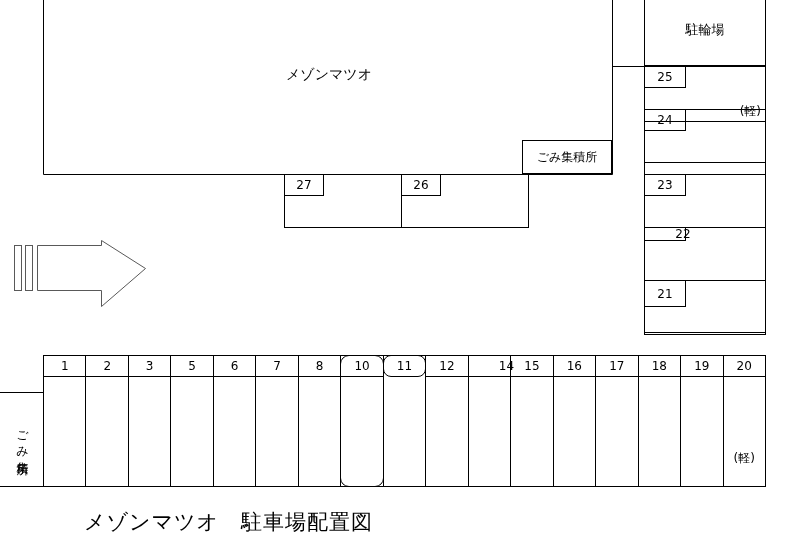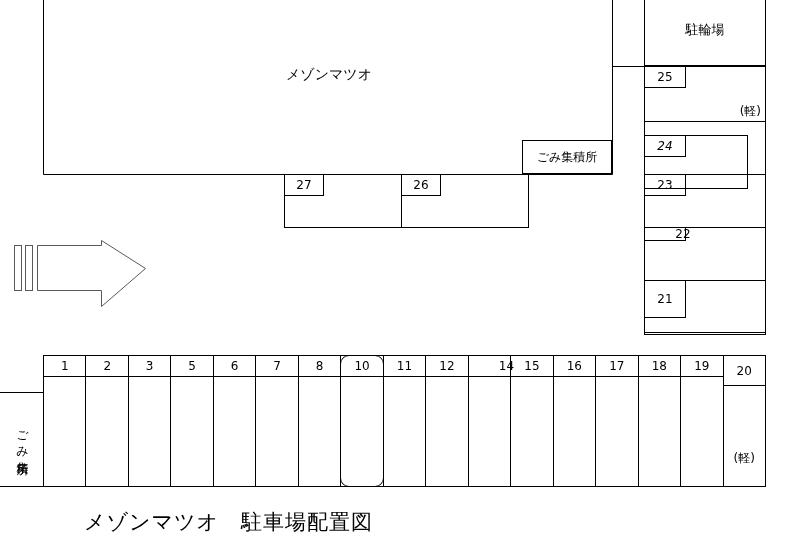--- a/index.html
+++ b/index.html
@@ -108,40 +108,40 @@
 
   <div class="box" style="left:644px; top:66px; width:122px; height:267px;">
 
     <div class="box" style="left:-1px; top:-1px; width:122px; height:56px;">
       <div class="box ctr" style="left:-1px; top:-1px; width:42px; height:22px;">
         <span class="stallnum">25</span>
       </div>
       <span class="kei" style="position:absolute; right:4px; bottom:4px;">(軽)</span>
     </div>
 
-    <div class="box" style="left:-1px; top:68px; width:104px; height:54px;font-style:italic;">
+    <div class="box" style="left:-1px; top:42px; width:122px; height:54px;">
       <div class="box ctr" style="left:-1px; top:-1px; width:42px; height:22px;">
         <span class="stallnum">24</span>
       </div>
     </div>
 
     <div class="box" style="left:-1px; top:107px; width:122px; height:54px;">
       <div class="box ctr" style="left:-1px; top:-1px; width:42px; height:22px;">
         <span class="stallnum">23</span>
       </div>
     </div>
 
     <div class="box" style="left:-1px; top:160px; width:122px; height:54px;">
       <div class="box ctr" style="left:-1px; top:-1px; width:42px; height:14px;padding-left:36px;">
         <span class="stallnum">22</span>
       </div>
     </div>
 
     <div class="box" style="left:-1px; top:213px; width:122px; height:55px;">
-      <div class="box ctr" style="left:-1px; top:-1px; width:42px; height:38px;">
+      <div class="box ctr" style="left:-1px; top:-1px; width:42px; height:27px;">
         <span class="stallnum">21</span>
       </div>
     </div>
   </div>
 
   <svg class="ov" viewBox="0 0 790 556" preserveAspectRatio="none">
 
     <rect x="14.5" y="245.5" width="7" height="45" fill="none" stroke="#595959" stroke-width="1"></rect>
     <rect x="25.5" y="245.5" width="7" height="45" fill="none" stroke="#595959" stroke-width="1"></rect>
 
@@ -188,21 +188,21 @@
           <div class="box ctr" style="position: absolute; left: -1px; top: -1px; right: -1px; height: 22px;">
             <span class="stallnum">8</span>
           </div>
         </div>
         <div class="box" style="position: relative; flex: 1 1 0px; margin-left: -1px; display: block; border-radius: 9px;">
           <div class="box ctr" style="position: absolute; left: -1px; top: -1px; right: -1px; height: 22px;">
             <span class="stallnum">10</span>
           </div>
         </div>
         <div class="box" style="position: relative; flex: 1 1 0px; margin-left: -1px; display: block;">
-          <div class="box ctr" style="position: absolute; left: -1px; top: -1px; right: -1px; height: 22px;">
+          <div class="box ctr" style="position: absolute; left: -1px; top: -1px; right: -1px; height: 22px; border-radius: 8px;">
             <span class="stallnum">11</span>
           </div>
         </div>
         <div class="box" style="position: relative; flex: 1 1 0px; margin-left: -1px; display: block;">
           <div class="box ctr" style="position: absolute; left: -1px; top: -1px; right: -1px; height: 22px;">
             <span class="stallnum">12</span>
           </div>
         </div>
         <div class="box" style="position: relative; flex: 1 1 0px; margin-left: -1px; display: block;">
           <div class="box ctr" style="position: absolute; left: -1px; top: -1px; right: -1px; height: 22px; padding-left: 34px;">
@@ -228,21 +228,21 @@
           <div class="box ctr" style="position: absolute; left: -1px; top: -1px; right: -1px; height: 22px;">
             <span class="stallnum">18</span>
           </div>
         </div>
         <div class="box" style="position: relative; flex: 1 1 0px; margin-left: -1px; display: block;">
           <div class="box ctr" style="position: absolute; left: -1px; top: -1px; right: -1px; height: 22px;">
             <span class="stallnum">19</span>
           </div>
         </div>
         <div class="box" style="position: relative; flex: 1 1 0px; margin-left: -1px; display: block;">
-          <div class="box ctr" style="position: absolute; left: -1px; top: -1px; right: -1px; height: 31px;">
+          <div class="box ctr" style="position: absolute; left: -1px; top: -1px; right: -1px; height: 22px;">
             <span class="stallnum">20</span>
           </div>
           <span class="kei" style="position: absolute; left: 50%; transform: translateX(-50%); bottom: 22px;">(軽)</span>
         </div>
       </div>
   </div>
 
   <div class="title" style="left:84px; top:508px;">メゾンマツオ　駐車場配置図</div>
 
 </div>

